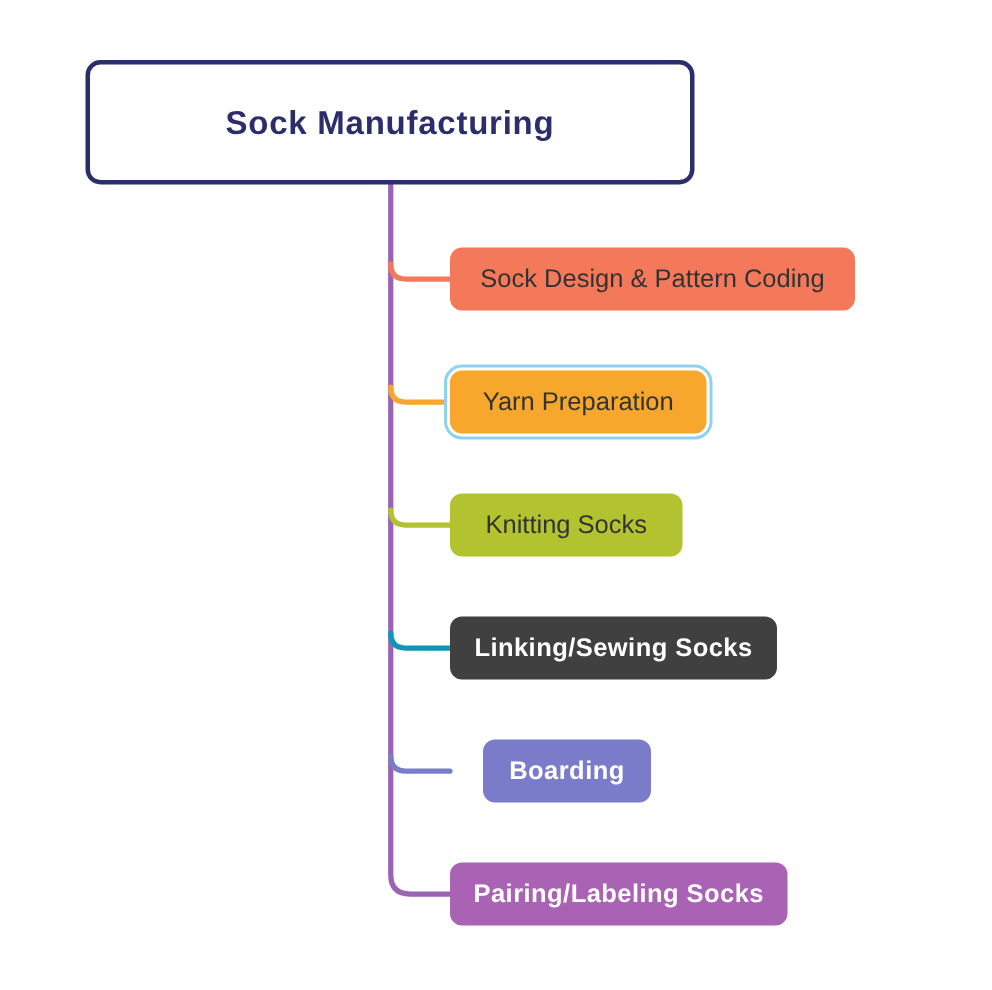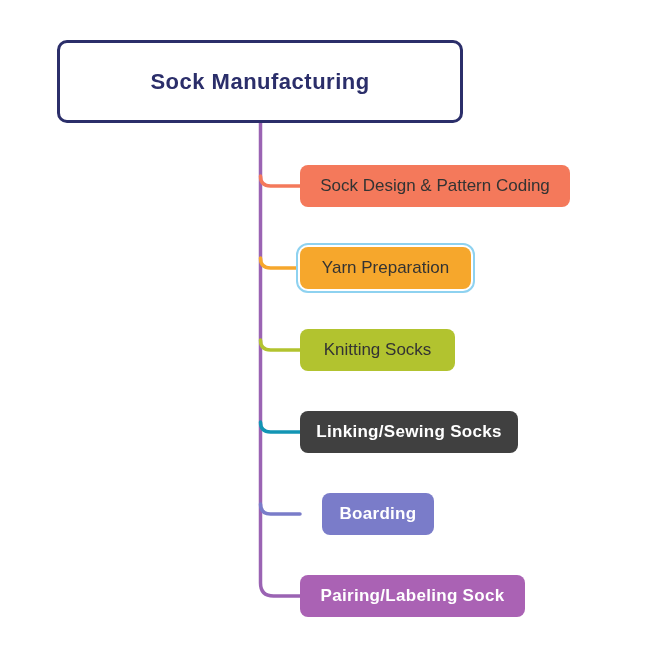--- a/index.html
+++ b/index.html
@@ -94,15 +94,15 @@
   <div class="selection-outline" style="border-color: rgb(142, 210, 240);">
     <div class="node dark-text" style="background-color: rgb(246, 167, 44); color: rgb(51, 51, 51);">Yarn Preparation</div>
   </div>
 
   <div class="node n3 dark-text" style="background-color: rgb(178, 195, 47); color: rgb(51, 51, 51);">Knitting Socks</div>
 
   <div class="node n4 light-text" style="background-color: #404040; color: rgb(255, 255, 255);">Linking/Sewing Socks</div>
 
   <div class="node n5 light-text" style="background-color: rgb(122, 124, 201); color: rgb(255, 255, 255);">Boarding</div>
 
-  <div class="node n6 light-text" style="background-color: rgb(170, 98, 180); color: rgb(255, 255, 255);">Pairing/Labeling Sock</div>
+  <div class="node n6 light-text" style="background-color: rgb(170, 98, 180); color: rgb(255, 255, 255);">Pairing/Labeling Socks</div>
 
 </div>
 
 </body></html>

